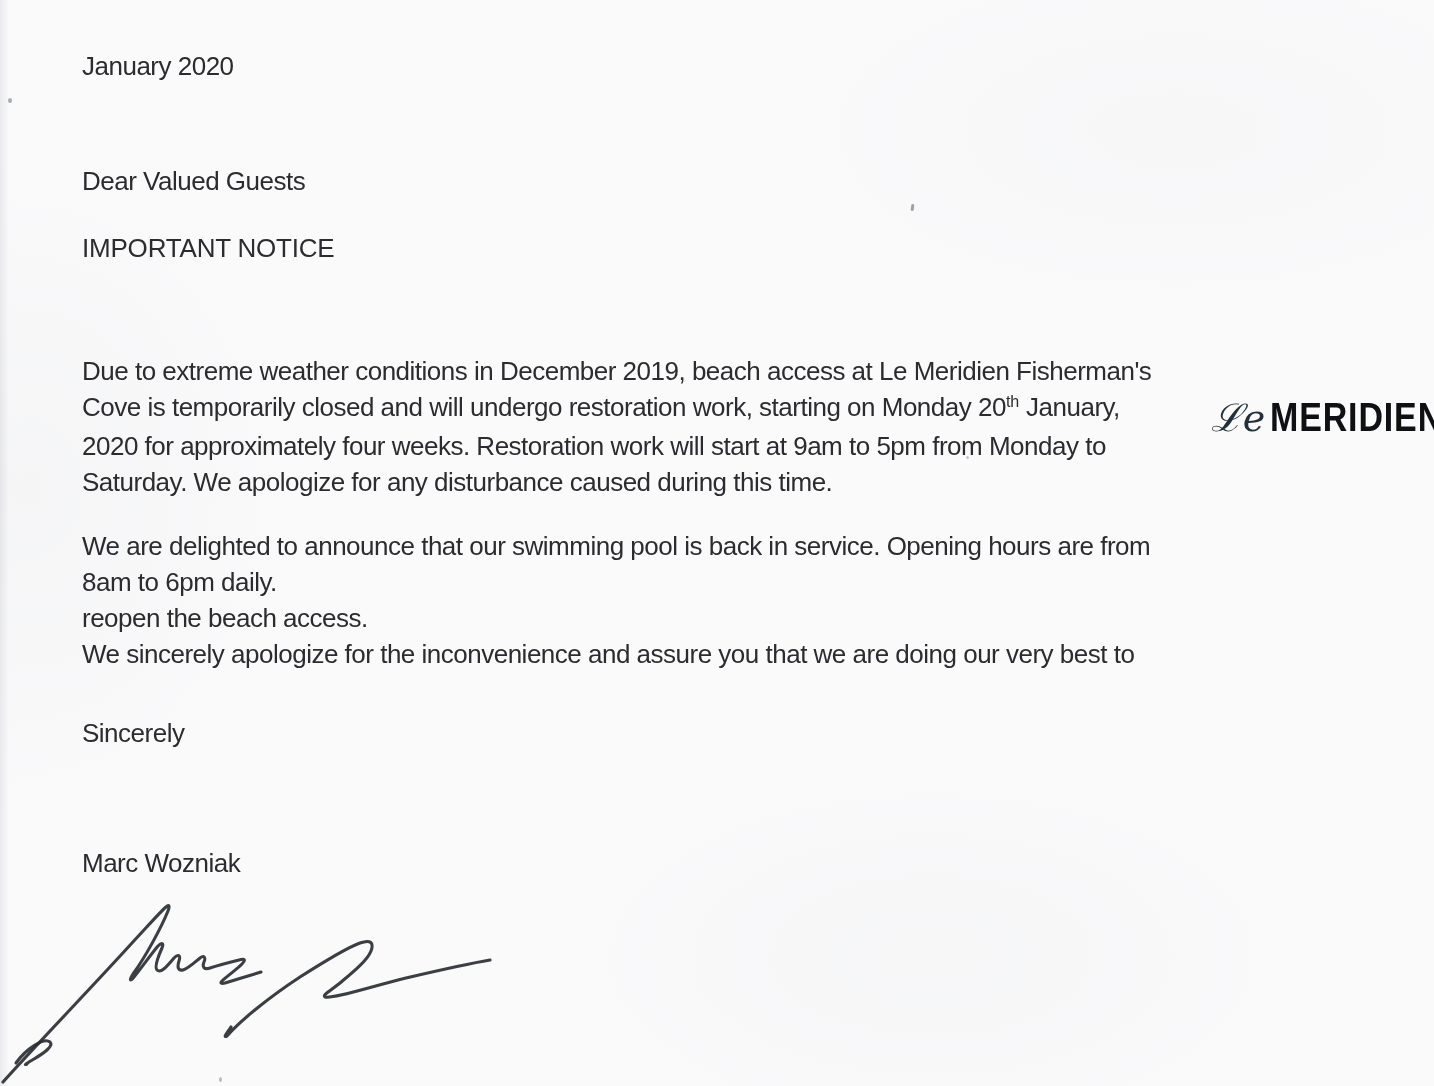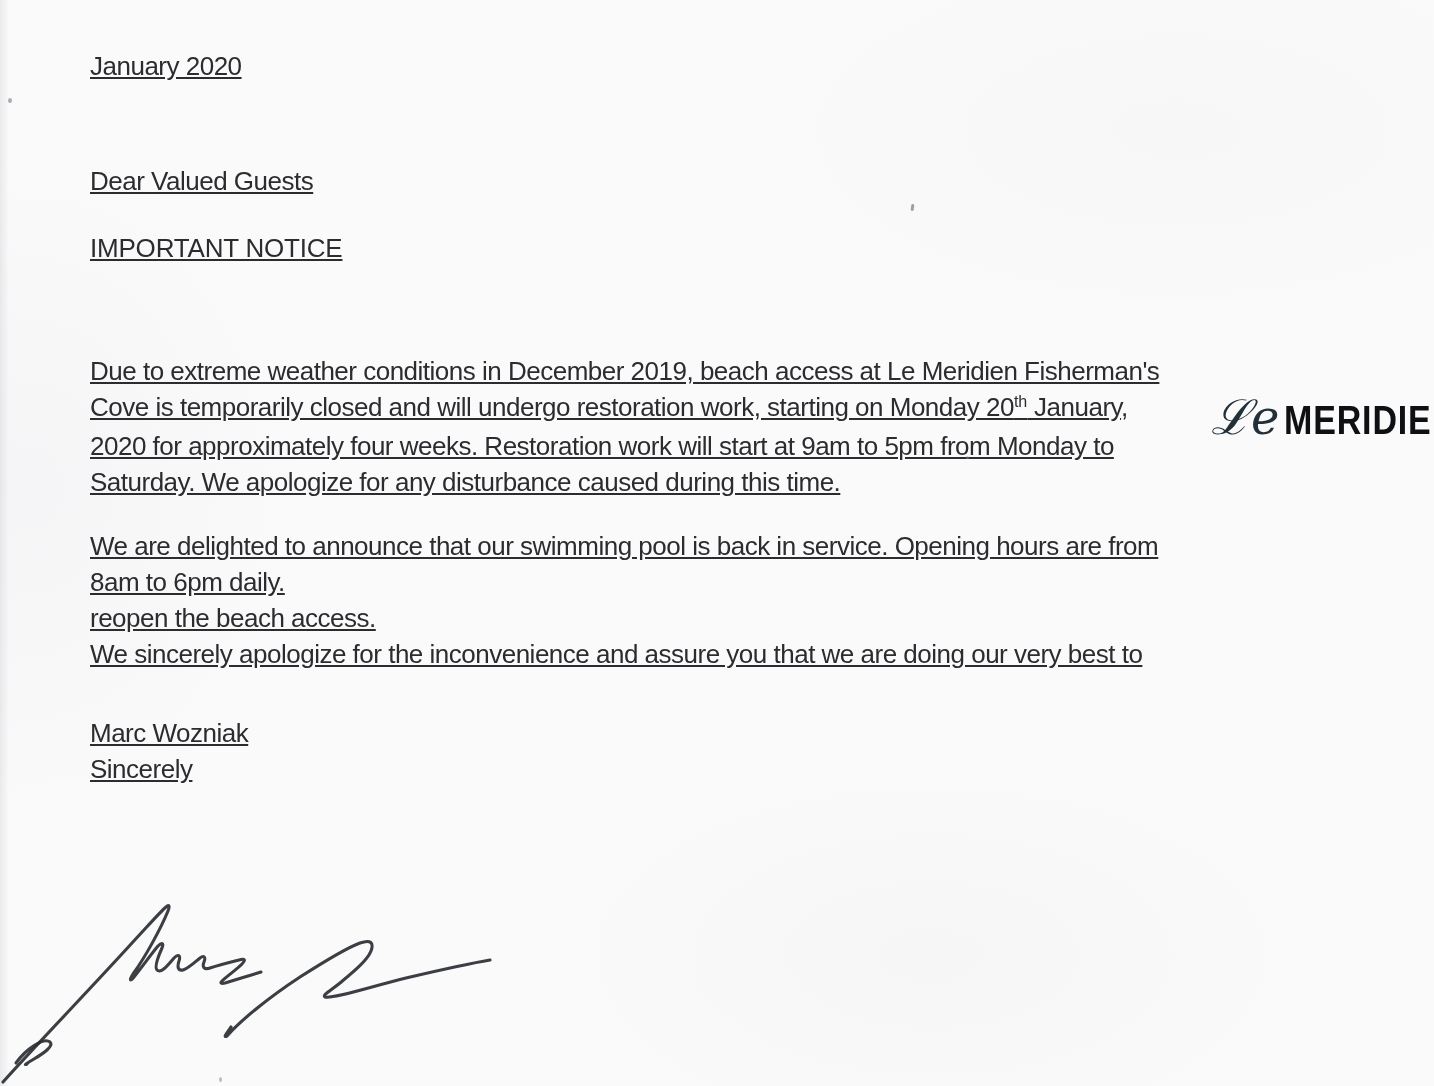--- a/index.html
+++ b/index.html
@@ -22,24 +22,23 @@
   }
   .edge-shade {
     position: absolute;
     left: 0; top: 0; bottom: 0;
     width: 9px;
     background: linear-gradient(to right, rgba(90,95,105,0.10), rgba(90,95,105,0.0));
     pointer-events: none;
   }
   .content {
     position: absolute;
-    left: 90px;
+    left: 82px;
     top: 48px;
     width: 1140px;
-    text-decoration: underline;
   }
   .line {
     font-size: 26px;
     line-height: 36px;
     letter-spacing: -0.5px;
     white-space: nowrap;
   }
   .date      { margin-bottom: 79px; }
   .salute    { margin-bottom: 31px; }
   .notice    { margin-bottom: 87px; letter-spacing: -0.2px; }
@@ -58,21 +57,21 @@
     position: absolute;
     left: 1211px;
     top: 394px;
     display: flex;
     align-items: baseline;
     white-space: nowrap;
   }
   .logo-le {
     font-family: "DejaVu Serif", serif;
     font-style: italic;
-    font-size: 48px;
+    font-size: 38px;
     line-height: 46px;
     color: #22303a;
     margin-right: 5px;
   }
   .logo-word {
     display: inline-block;
     font-family: "Liberation Sans", sans-serif;
     font-weight: 700;
     font-size: 40px;
     line-height: 46px;
@@ -134,23 +133,23 @@
       <div class="line">We are delighted to announce that our swimming pool is back in service. Opening hours are from</div>
       <div class="line">8am to 6pm daily.</div>
     </div>
 
     <div class="para-3">
       <div class="line">reopen the beach access.</div>
       <div class="line">We sincerely apologize for the inconvenience and assure you that we are doing our very best to</div>
     </div>
 
 
+    <div class="line signoff">Sincerely</div>
+
     <div class="line">Marc Wozniak</div>
-
-    <div class="line signoff">Sincerely</div>
   </div>
 
   <div class="logo">
     <span class="logo-le">ℒe</span>
       <span class="logo-word">MERIDIEN</span>
   </div>
 
   <svg class="signature" viewBox="0 0 500 193" xmlns="http://www.w3.org/2000/svg">
     <path d="M3 189 C 38 150, 92 94, 132 50 C 147 34, 160 19, 166 14 C 169 11, 170 13, 168 18 C 161 35, 146 63, 133 81 C 129 87, 130 89, 134 84 C 142 74, 152 60, 158 53 C 162 49, 164 50, 162 55 C 158 64, 154 74, 157 77 C 161 81, 168 72, 174 65 C 178 61, 181 62, 179 68 C 177 74, 178 78, 183 77 C 189 75, 195 69, 200 65 C 204 62, 206 64, 204 69 C 202 74, 204 77, 210 75 C 219 72, 231 69, 239 67 C 245 65, 246 67, 242 71 C 236 77, 226 84, 222 88 C 220 90, 221 91, 225 90 C 235 87, 251 82, 261 79"></path>
     <path d="M16 170 C 26 156, 44 144, 50 149 C 54 153, 44 160, 34 166 C 27 170, 23 173, 27 171"></path>

